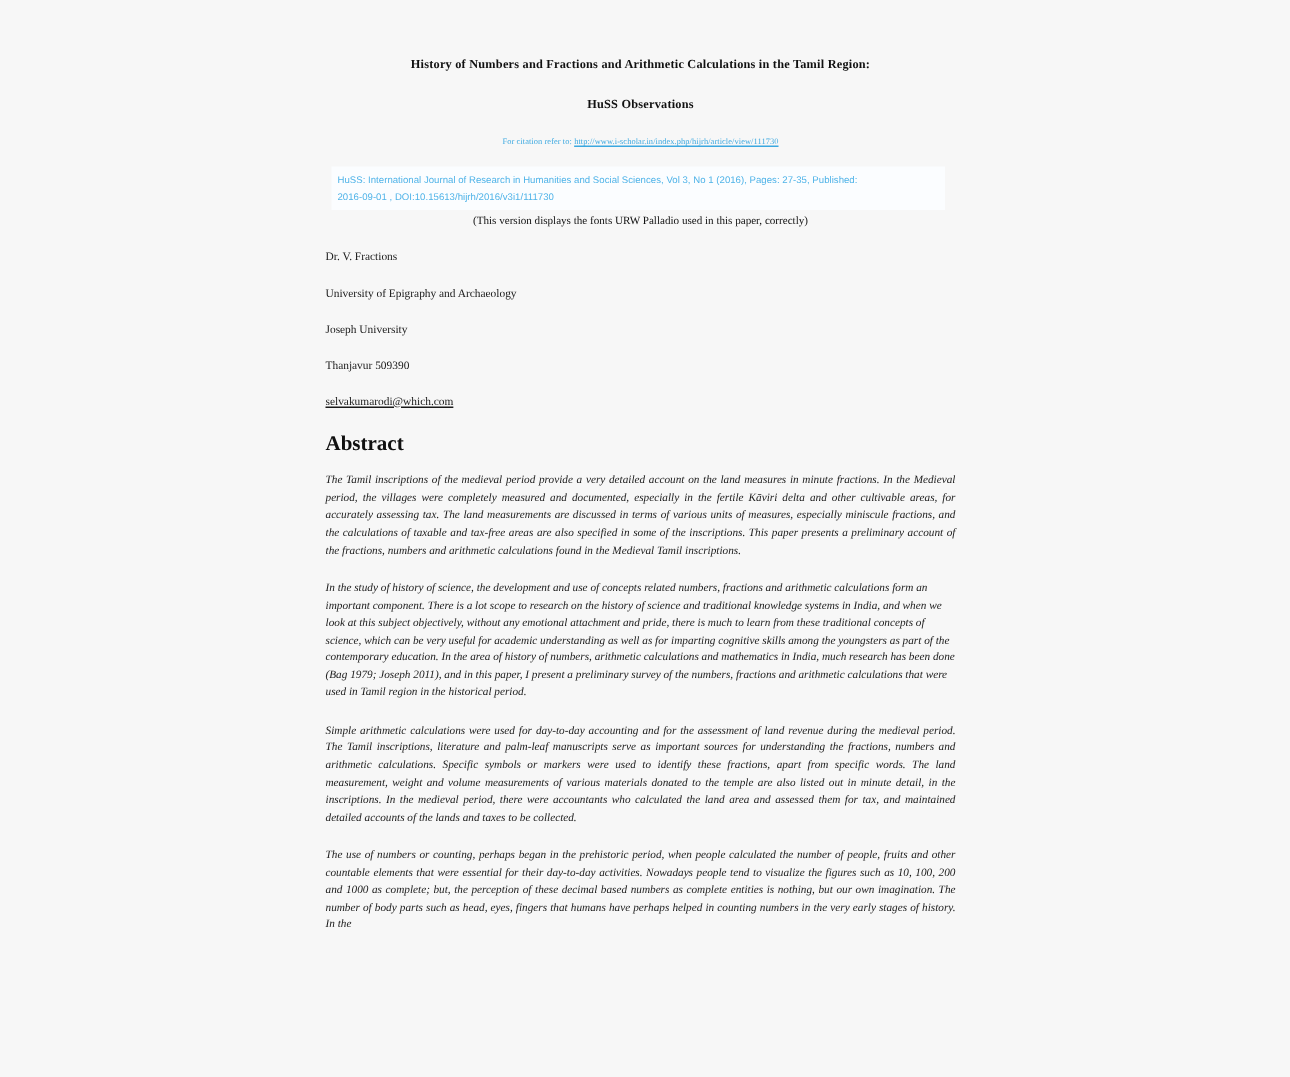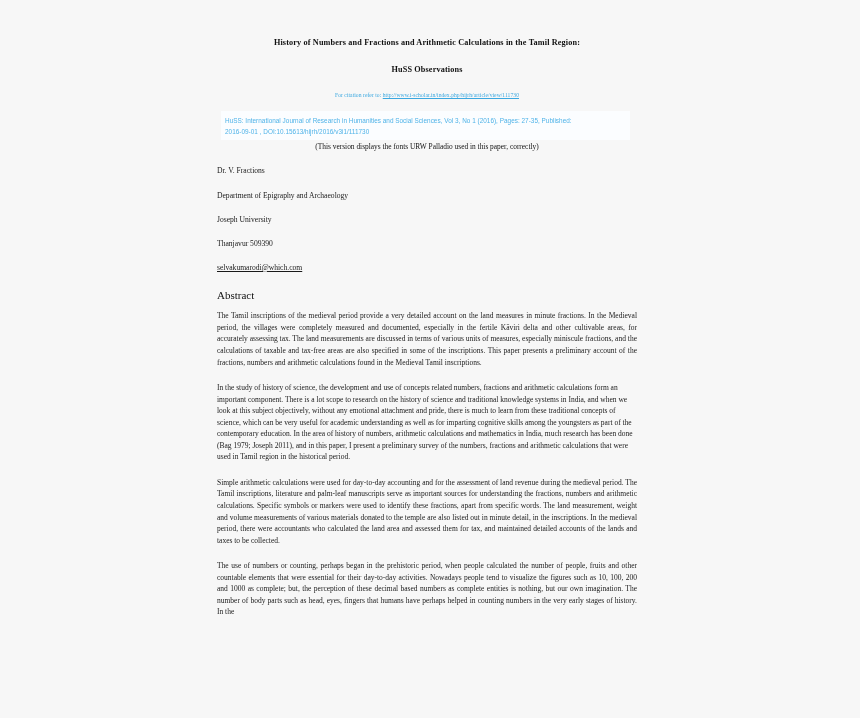--- a/index.html
+++ b/index.html
@@ -84,31 +84,32 @@
     margin-bottom: 16.5px;
   }
   .author-block .email {
     text-decoration: underline;
     color: #1a1a1a;
   }
 
   
   .section-head {
     margin-top: 18px;
-    font-weight: normal;
-    font-size: 11px;
+    font-weight: bold;
+    font-size: 14px;
     color: #111111;
   }
   .body-para {
     margin-top: 9px;
     font-size: 7.5px;
     line-height: 1.54;
     color: #1a1a1a;
     text-align: justify;
     text-justify: inter-word;
+    font-style: italic;
   }
   .body-para.ragged { text-align: left; }
   .kw-label { font-weight: bold; }
 
   .para-gap-lg { margin-top: 14px; }
 </style>
 </head>
 <body>
 
 <div class="page">
@@ -124,21 +125,21 @@
 
     <div class="meta-box">
       <div>HuSS: International Journal of Research in Humanities and Social Sciences, Vol 3, No 1 (2016), Pages: 27-35, Published:</div>
       <div>2016-09-01 , DOI:10.15613/hijrh/2016/v3i1/111730</div>
     </div>
 
     <div class="version-note">(This version displays the fonts URW Palladio used in this paper, correctly)</div>
 
     <div class="author-block">
       <div class="aline">Dr. V. Fractions</div>
-      <div class="aline">Department of Epigraphy and Archaeology</div>
+      <div class="aline">University of Epigraphy and Archaeology</div>
       <div class="aline">Joseph University</div>
       <div class="aline">Thanjavur 509390</div>
       <div class="aline">
         <a class="email" href="#">selvakumarodi@which.com</a>
       </div>
     </div>
 
     <div class="section-head">Abstract</div>
 
     <div class="body-para">The Tamil inscriptions of the medieval period provide a very detailed account on the land measures in minute fractions. In the Medieval period, the villages were completely measured and documented, especially in the fertile Kāviri delta and other cultivable areas, for accurately assessing tax. The land measurements are discussed in terms of various units of measures, especially miniscule fractions, and the calculations of taxable and tax-free areas are also specified in some of the inscriptions. This paper presents a preliminary account of the fractions, numbers and arithmetic calculations found in the Medieval Tamil inscriptions.</div>

